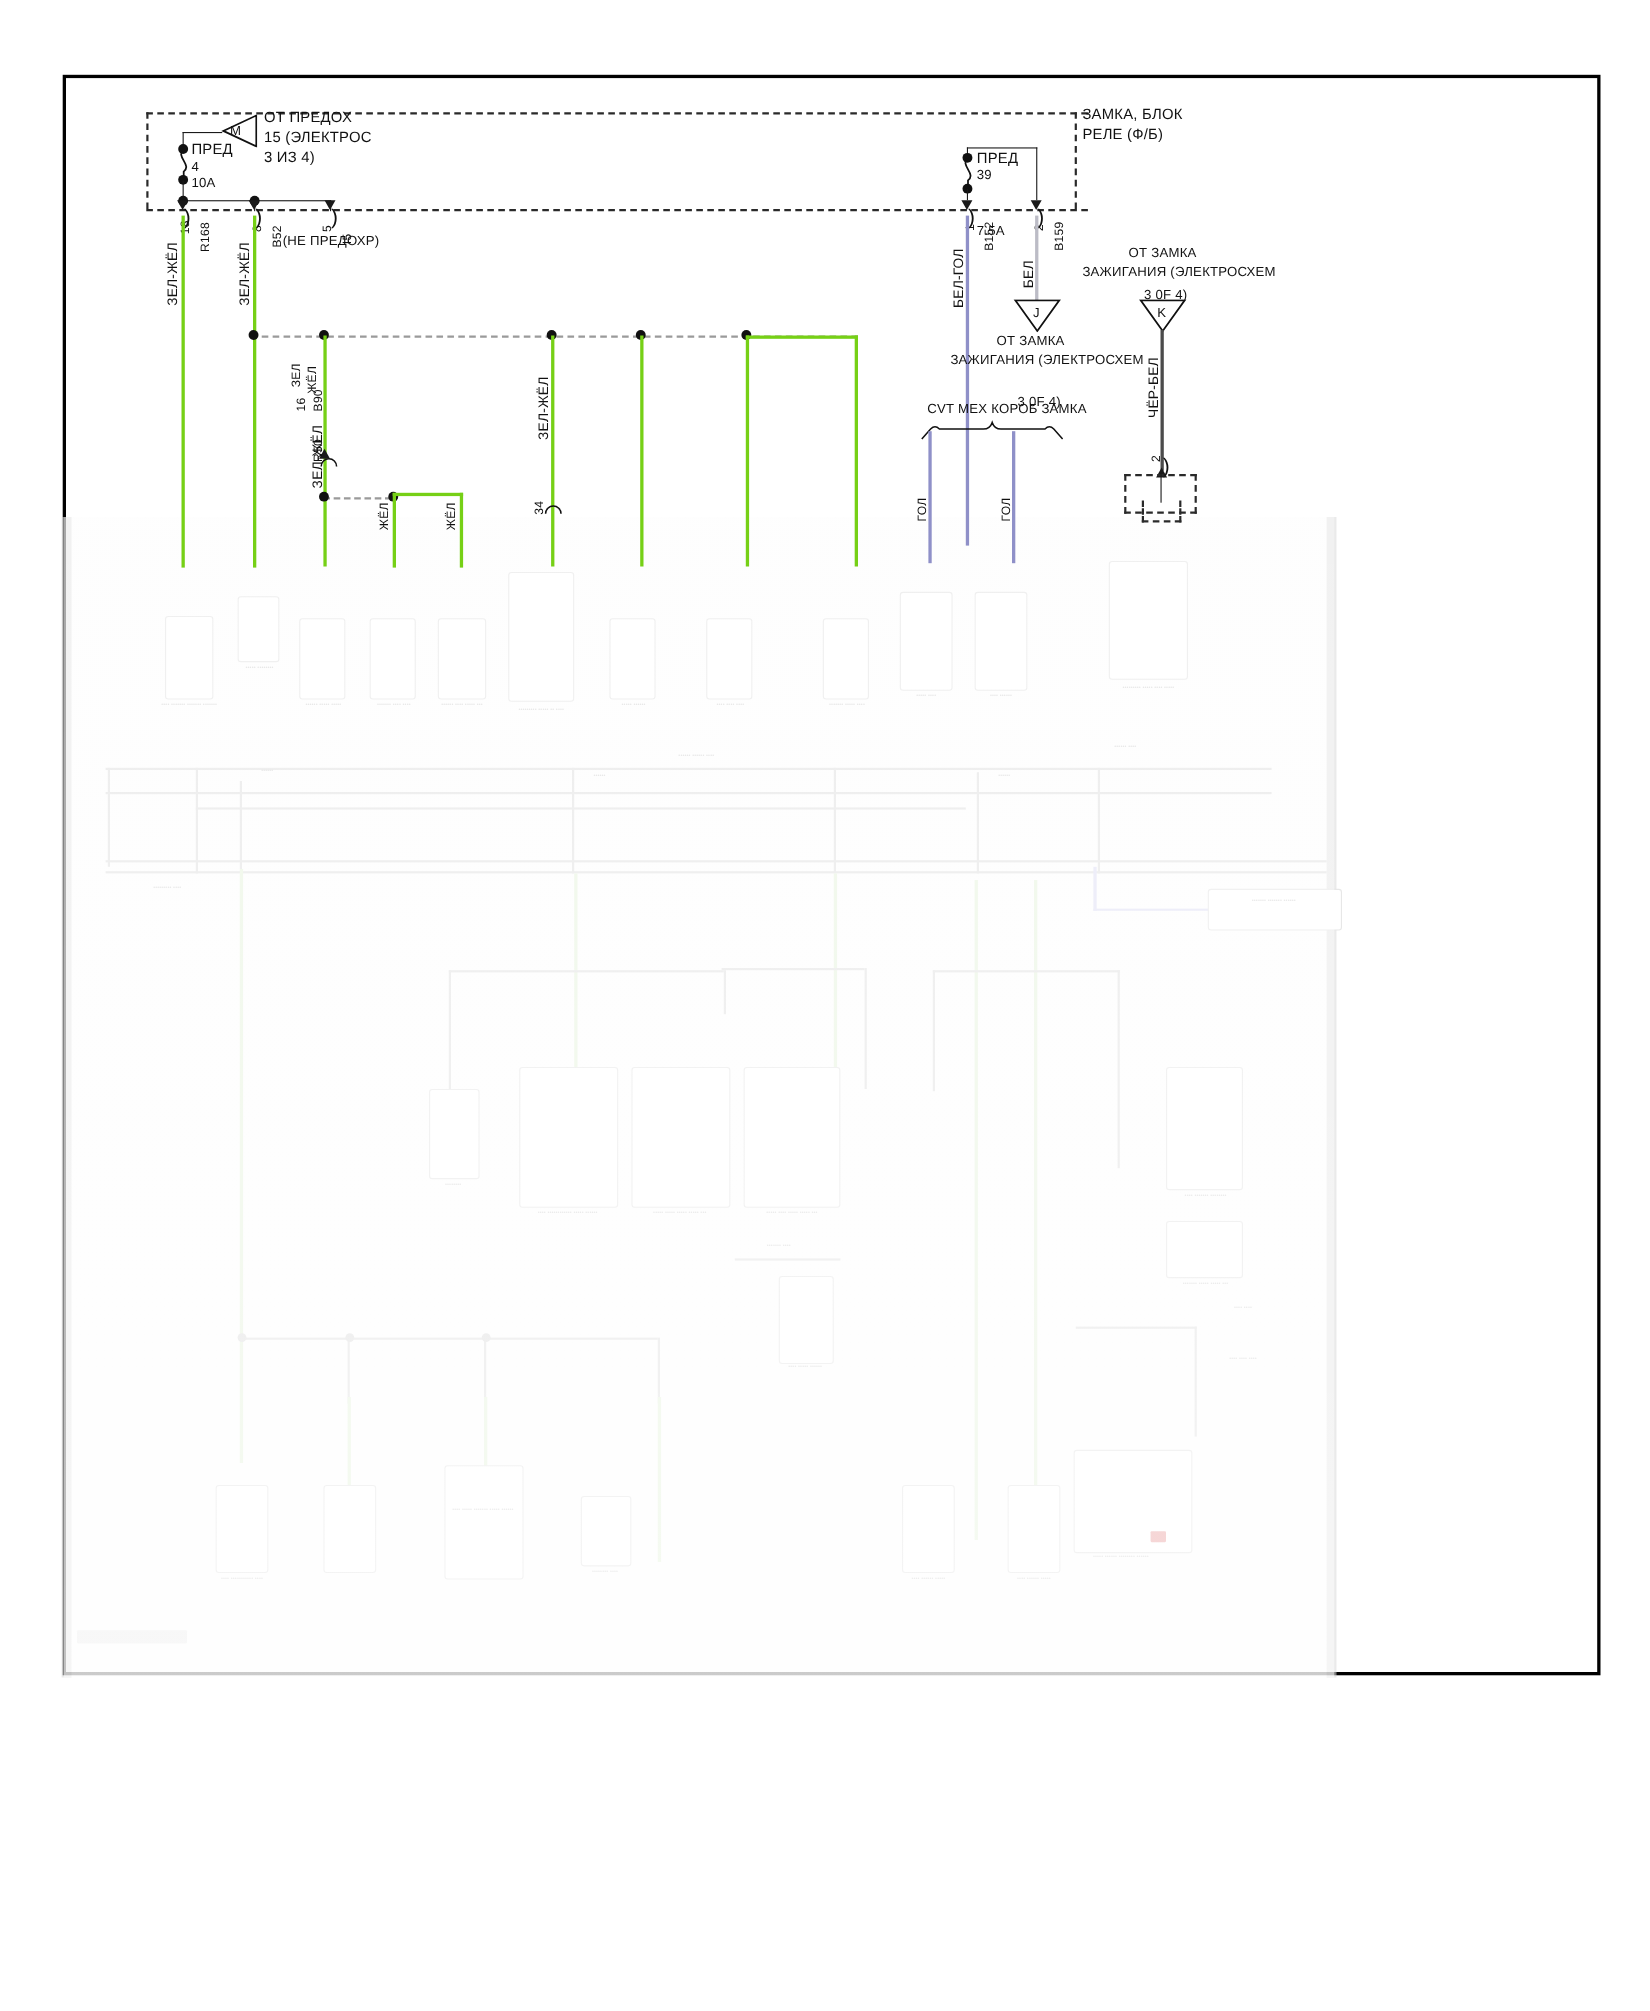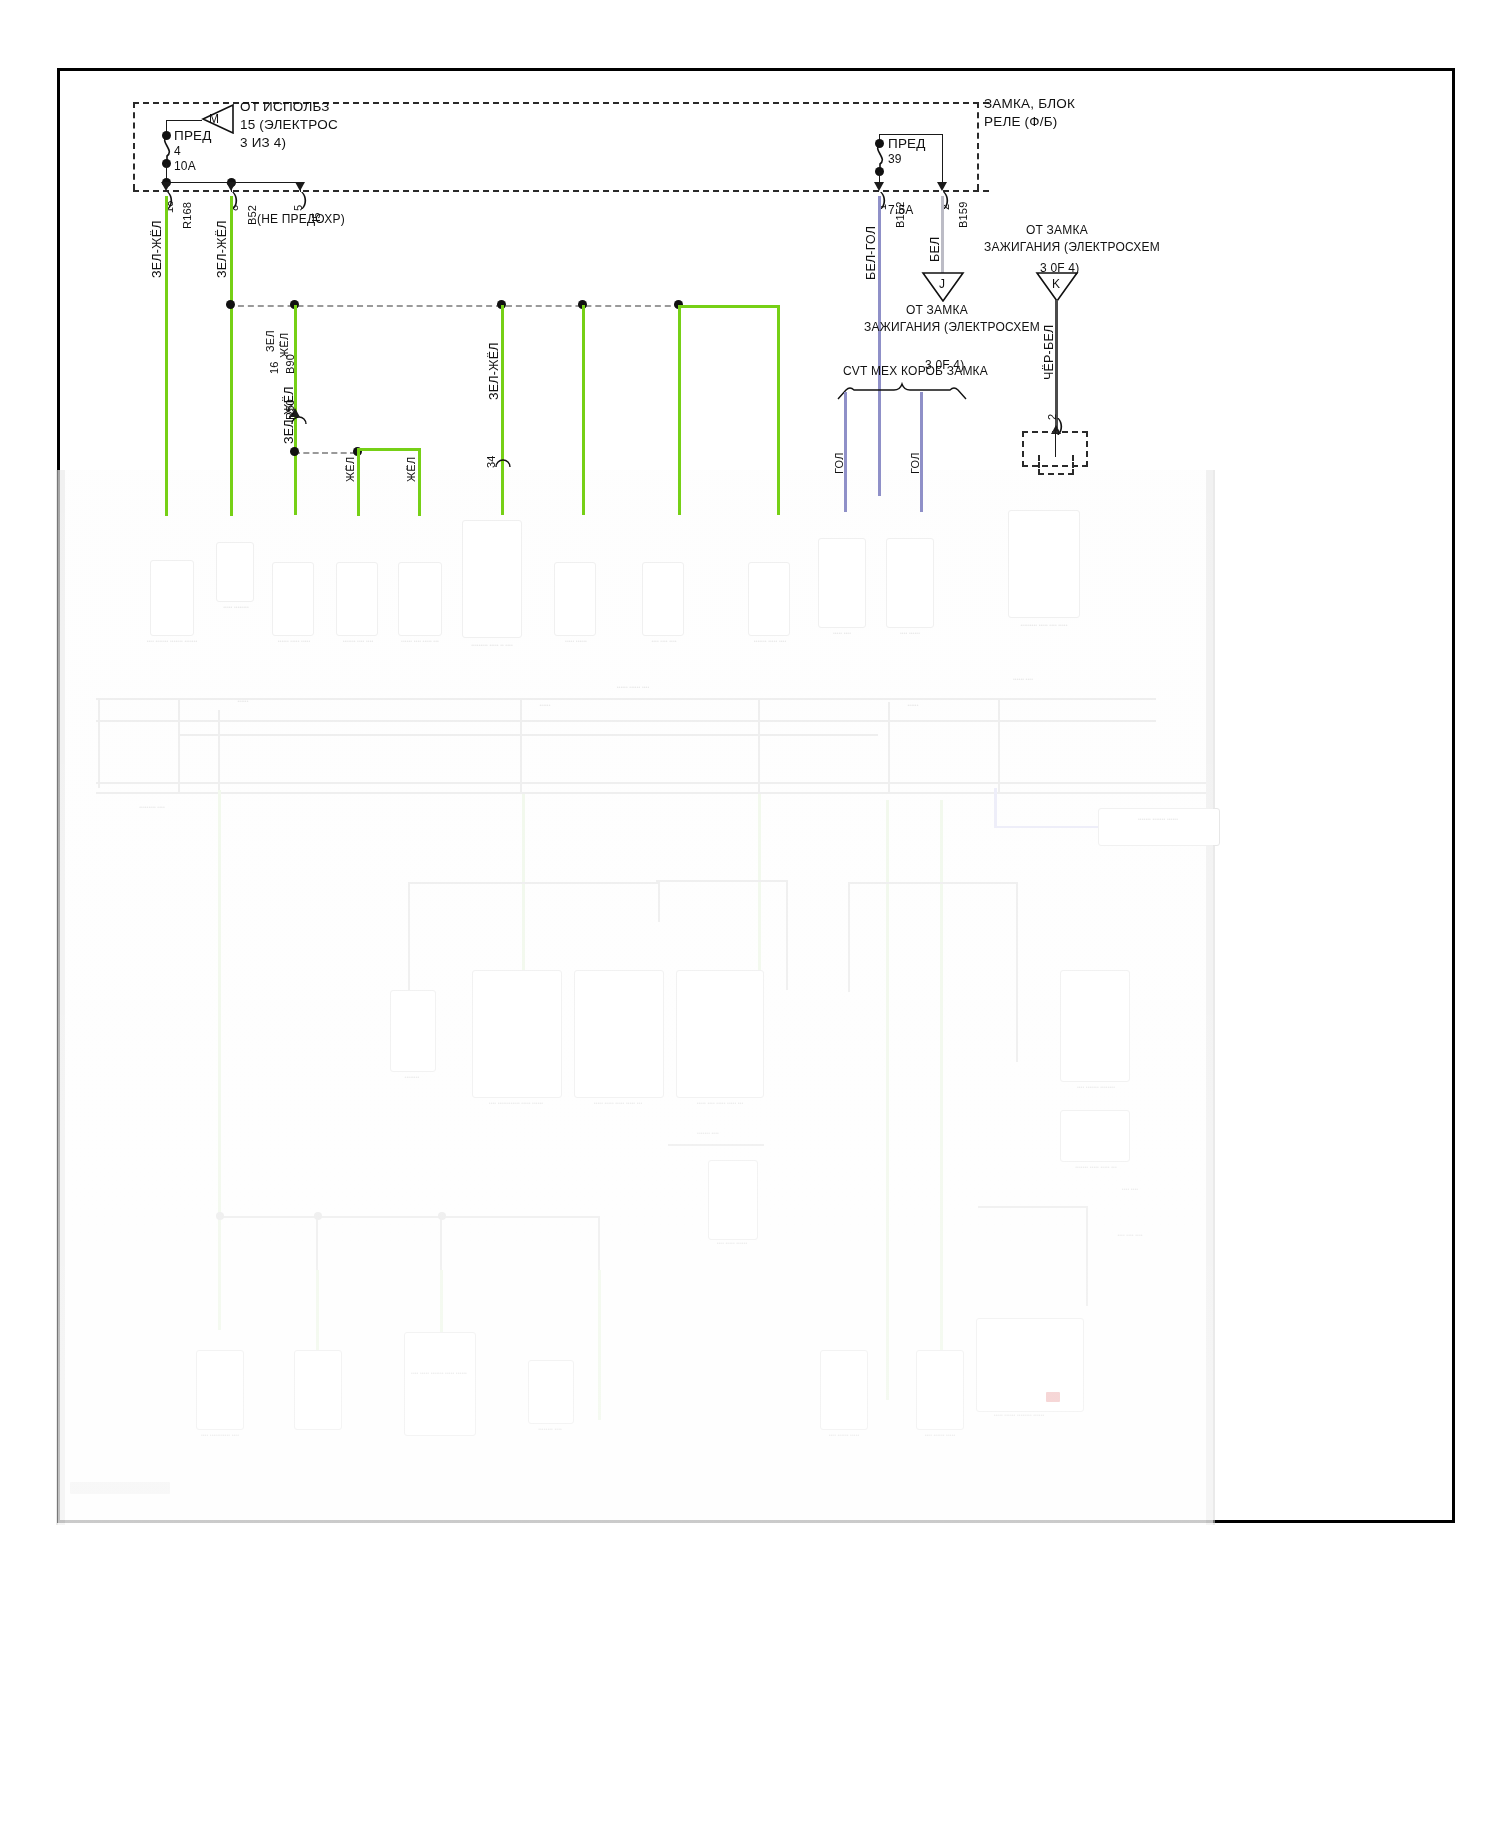--- a/index.html
+++ b/index.html
@@ -214,21 +214,21 @@
     <div class="dashline-h" style="left:133px;top:190px;width:856px;"></div>
 
     <div class="dashline-v" style="left:977px;top:102px;height:88px;"></div>
     <div class="hlabel" style="left:984px;top:96px;">ЗАМКА, БЛОК</div>
     <div class="hlabel" style="left:984px;top:114px;">РЕЛЕ (Ф/Б)</div>
 
     <svg class="tri" style="left:200px;top:104px;" width="34" height="30">
       <polygon points="33,1 33,29 3,15" fill="#fff" stroke="#111" stroke-width="1.6"></polygon>
     </svg>
     <div class="hlabel" style="left:209px;top:112px;font-size:12px;">M</div>
-    <div class="hlabel" style="left:240px;top:99px;">ОТ ИСПОЛЬЗ</div>
+    <div class="hlabel" style="left:240px;top:99px;">ОТ ПРЕДОХ</div>
     <div class="hlabel" style="left:240px;top:117px;">15 (ЭЛЕКТРОС</div>
     <div class="hlabel" style="left:240px;top:135px;">3 ИЗ 4)</div>
 
     <div class="solid-h" style="left:166px;top:120px;width:36px;"></div>
     <div class="solid-v" style="left:166px;top:120px;height:15px;"></div>
 
     <div class="dot" style="left:162px;top:131px;"></div>
     <svg class="fuse" style="left:157px;top:136px;" width="20" height="28">
       <path d="M10 0 C 2 6, 18 14, 10 20 L10 27" fill="none" stroke="#111" stroke-width="1.6"></path>
     </svg>

